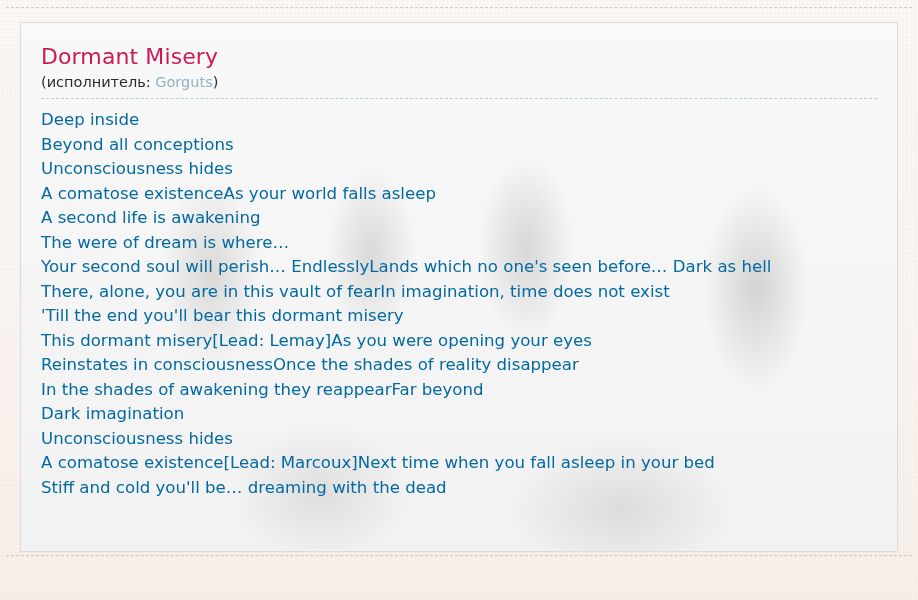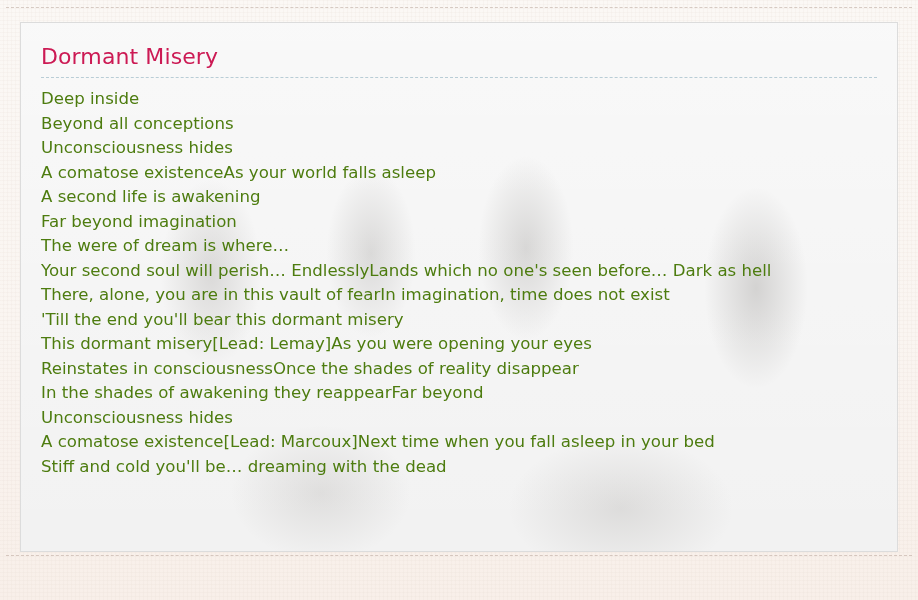--- a/index.html
+++ b/index.html
@@ -95,53 +95,54 @@
   #artist-link {
     color: #8fb4c4;
     text-decoration: none;
     cursor: pointer;
   }
 
   
   #lyrics-body {
     font-size: 16.6px;
     line-height: 24.5px;
-    color: #4d7c0f;
+    color: #0369a1;
     white-space: nowrap;
   }
   .lyric-line { height: 24.5px; }
 </style>
 </head>
 <body>
 
 <div id="page-frame"></div>
 
 <div id="lyrics-panel">
 
   <div id="band-photo-watermark"></div>
 
   <div id="panel-inner">
 
     <div id="song-header">
       <h1 id="song-title">Dormant Misery</h1>
+      <div id="artist-line"><span>(исполнитель:</span><span>&nbsp;</span><a id="artist-link" href="#">Gorguts</a><span>)</span></div>
     </div>
 
     <div id="lyrics-body">
       <div class="lyric-line">Deep inside</div>
       <div class="lyric-line">Beyond all conceptions</div>
       <div class="lyric-line">Unconsciousness hides</div>
       <div class="lyric-line">A comatose existenceAs your world falls asleep</div>
       <div class="lyric-line">A second life is awakening</div>
-      <div class="lyric-line">Far beyond imagination</div>
       <div class="lyric-line">The were of dream is where…</div>
       <div class="lyric-line">Your second soul will perish… EndlesslyLands which no one's seen before… Dark as hell</div>
       <div class="lyric-line">There, alone, you are in this vault of fearIn imagination, time does not exist</div>
       <div class="lyric-line">'Till the end you'll bear this dormant misery</div>
       <div class="lyric-line">This dormant misery[Lead: Lemay]As you were opening your eyes</div>
       <div class="lyric-line">Reinstates in consciousnessOnce the shades of reality disappear</div>
       <div class="lyric-line">In the shades of awakening they reappearFar beyond</div>
+      <div class="lyric-line">Dark imagination</div>
       <div class="lyric-line">Unconsciousness hides</div>
       <div class="lyric-line">A comatose existence[Lead: Marcoux]Next time when you fall asleep in your bed</div>
       <div class="lyric-line">Stiff and cold you'll be… dreaming with the dead</div>
     </div>
 
   </div>
 </div>
 
 </body></html>

